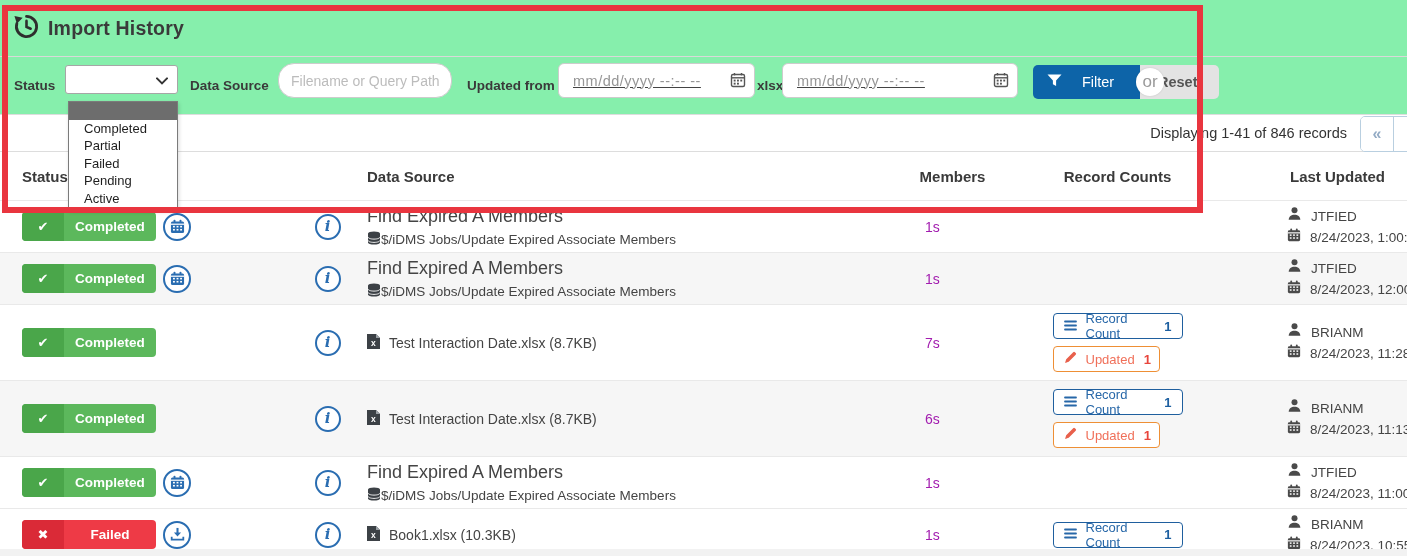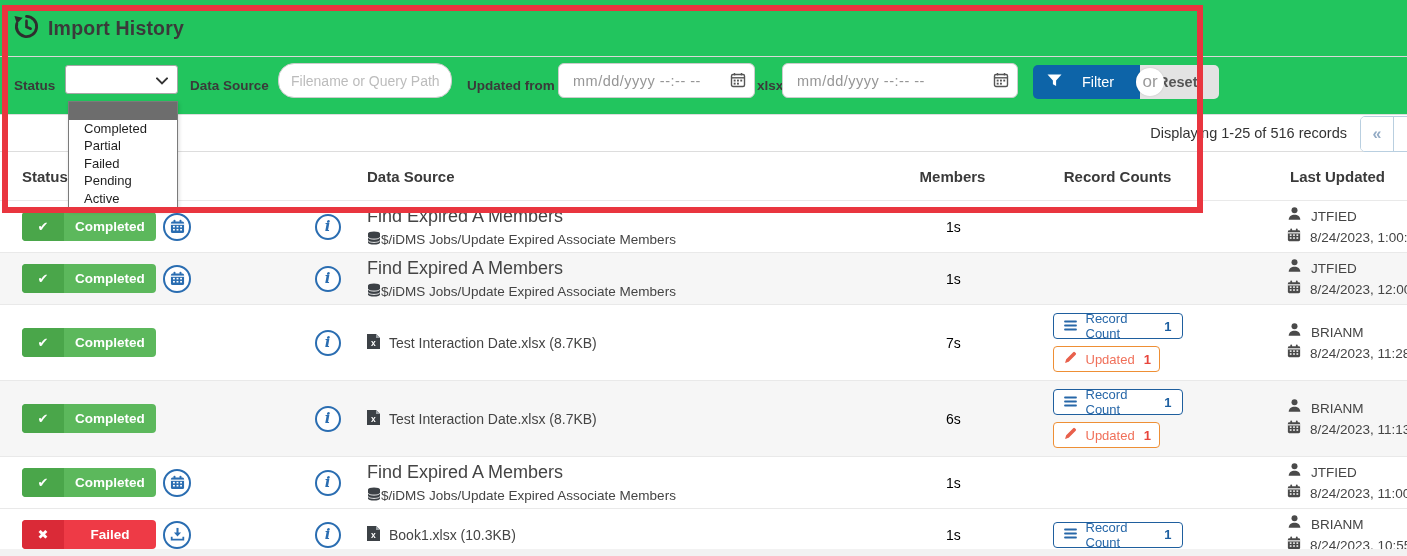--- a/index.html
+++ b/index.html
@@ -6,21 +6,21 @@
   html,body { width:1407px; height:556px; }
   body {
     font-family: "Liberation Sans", sans-serif;
     position: relative;
     overflow: hidden;
     background: #ffffff;
     color: #444;
   }
 
   
-  .top { background:#22c55e; height:114px; }
+  .top { background:#86efac; height:114px; }
   .title-bar {
     height:57px; display:flex; align-items:center;
     padding-left:13px; gap:8px;
     border-bottom:1px solid #d9d9d9;
   }
   .title-bar h1 { font-size:19.5px; font-weight:bold; color:#3a3a3a; letter-spacing:0.2px; }
 
   .toolbar { position:relative; height:56px; }
   .tb-label {
     position:absolute; top:50%; transform:translateY(-50%);
@@ -45,21 +45,21 @@
   }
   #inp-source { left:278px; width:174px; }
   #inp-source::placeholder { color:#bcbcbc; }
   .date-wrap { position:absolute; top:6px; height:35px; }
   #wrap-from { left:558px; width:197px; }
   #wrap-thru { left:782px; width:236px; }
   .date-wrap input {
     width:100%; height:100%;
     border:1px solid #ccc; border-radius:6px; background:#fff;
     font-family:"Liberation Sans", sans-serif; font-size:14.5px; color:#444;
-    padding:0 30px 0 14px; outline:none;
+    padding:0 30px 0 14px; outline:none;text-decoration:underline;
   }
   .date-wrap input::placeholder { color:#969696; letter-spacing:0.5px; }
   .date-wrap .cal-ic { position:absolute; right:9px; top:9px; }
 
   .pill { position:absolute; left:1033px; top:8px; height:34px; display:flex; }
   .filter-btn {
     width:107px; height:34px; background:#0d64a8; border:none; cursor:pointer;
     border-radius:5px 0 0 5px; color:#fff; font-weight:normal; font-size:14.5px;
     font-family:"Liberation Sans", sans-serif;
     display:flex; align-items:center; padding-left:14px;
@@ -140,21 +140,21 @@
   .c-action .circle-btn { margin-left:1px; }
   .circle-btn.info { width:26px; height:26px; }
   .info-i { font-family:"DejaVu Serif", serif; font-style:italic; font-weight:bold;
     font-size:15px; color:#2a6db1; line-height:1; }
 
   .src-query { display:flex; flex-direction:column; justify-content:center; gap:4px; }
   .src-title { font-size:18px; color:#444; }
   .src-sub-row { display:flex; align-items:center; gap:0; font-size:13.5px; color:#444; }
   .src-file { display:flex; align-items:center; gap:9px; font-size:14px; color:#444; }
 
-  .c-duration span { font-size:14px; color:#000000;margin-left:21px; }
+  .c-duration span { font-size:14px; color:#a21caf; }
 
   .counts-wrap { width:130px; display:flex; flex-direction:column; gap:7px; padding:8px 0;
     align-items:flex-start; }
   .count-badge {
     height:26px; border-radius:4px; background:#fff; cursor:pointer;
     display:flex; align-items:center; padding:0 10px; gap:9px; font-size:13px;
   }
   .cb-record { border:1.5px solid #1f5f9e; width:130px; }
   .cb-record .cb-label { color:#2767a8; }
   .cb-record .cb-value { color:#1d5fa0; font-weight:bold; margin-left:auto; }
@@ -258,21 +258,21 @@
         </span>
         <span class="flabel">Filter</span>
       </button>
       <div class="or-circle">or</div>
       <button class="reset-btn">Reset</button>
     </div>
   </div>
 </div>
 
 <div class="summary-bar">
-  <span class="summary-text">Displaying 1-25 of 516 records</span>
+  <span class="summary-text">Displaying 1-41 of 846 records</span>
   <div class="pager">
     <button class="pg-btn pg-first">«</button>
     <button class="pg-btn pg-next"></button>
   </div>
 </div>
 
 <div class="thead">
   <div class="c-status">Status</div>
   <div class="c-action"></div>
   <div class="c-info"></div>

